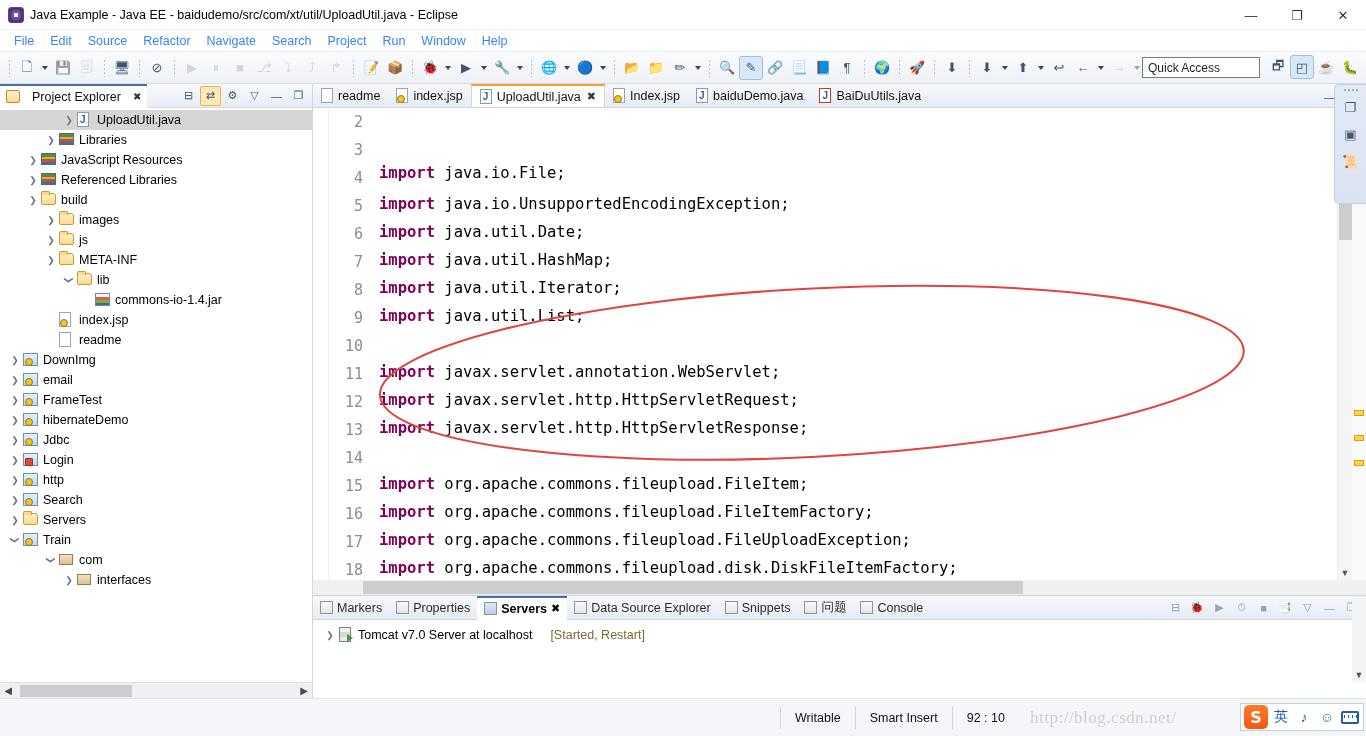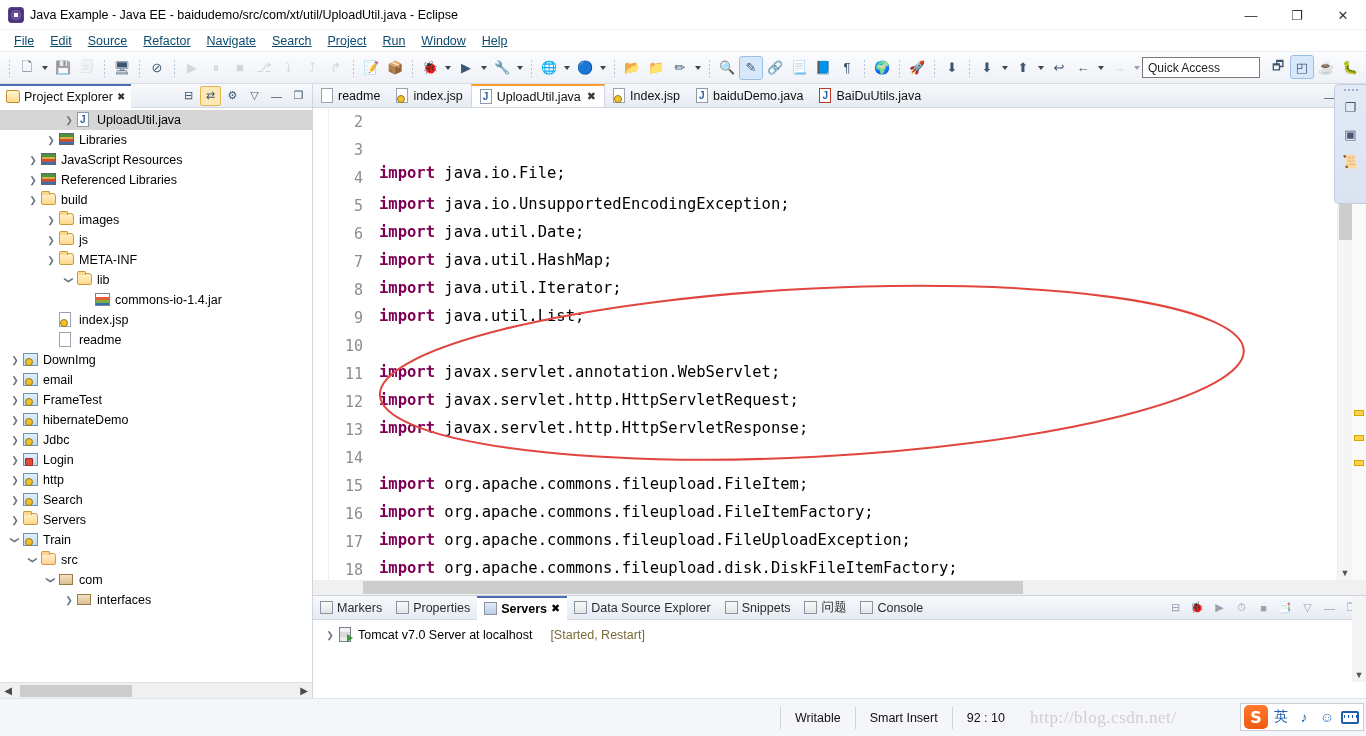--- a/index.html
+++ b/index.html
@@ -45,21 +45,21 @@
 
   
   .menubar {
     height: 22px;
     background: #ffffff;
     display: flex; align-items: center;
     padding-left: 6px;
     border-bottom: 1px solid #eceff3;
   }
   .menu-item {
-    padding: 2px 8px; font-size: 12.5px; color: #0c4a6e; text-decoration: underline;
+    padding: 2px 8px; font-size: 12.5px; color: #3b82f6;
   }
 
   
   .toolbar {
     height: 32px;
     background: linear-gradient(#fbfcfe, #eef1f6);
     border-bottom: 1px solid #d7dce4;
     display: flex; align-items: center;
     padding: 0 4px;
     position: relative;
@@ -115,21 +115,21 @@
     border-right: 1px solid #cfd6e0;
   }
   .view-tabbar {
     height: 24px;
     background: linear-gradient(#f7f9fc, #e9edf4);
     display: flex; align-items: center;
     border-bottom: 1px solid #d4dae3;
     position: relative;
   }
   .view-tab {
-    display: flex; align-items: center; gap: 4px;
+    display: flex; align-items: center; gap: 12px;
     height: 24px; padding: 0 6px;
     font-size: 12.5px; color: #111;
     background: #ffffff;
     border-top: 2px solid #4b6eaf;
   }
   .view-tabbar .vt-tools {
     margin-left: auto; display: flex; align-items: center; padding-right: 3px;
   }
   .vt-btn {
     width: 21px; height: 20px; margin-left: 1px;
@@ -716,28 +716,20 @@
             </span>
             <span class="tlabel">Servers</span>
           </div>
           <div class="trow">
             <span style="display: inline-block; width: 8px; flex: 0 0 auto;"></span>
             <span class="twist" style="transform: rotate(90deg);">❯</span>
             <span class="tico">
               <span class="projico" style="position: absolute; left: 1px; top: 2px;"></span>
             </span>
             <span class="tlabel">Train</span>
-          </div>
-          <div class="trow">
-            <span style="display: inline-block; width: 26px; flex: 0 0 auto;"></span>
-            <span class="twist" style="transform: rotate(90deg);">❯</span>
-            <span class="tico">
-              <span class="folder" style="position: absolute; left: 1px; top: 2px; filter: hue-rotate(-12deg);"></span>
-            </span>
-            <span class="tlabel">src</span>
           </div>
           <div class="trow">
             <span style="display: inline-block; width: 44px; flex: 0 0 auto;"></span>
             <span class="twist" style="transform: rotate(90deg);">❯</span>
             <span class="tico">
               <span class="pkg" style="position: absolute; left: 1px; top: 3px;"></span>
             </span>
             <span class="tlabel">com</span>
           </div>
           <div class="trow">

